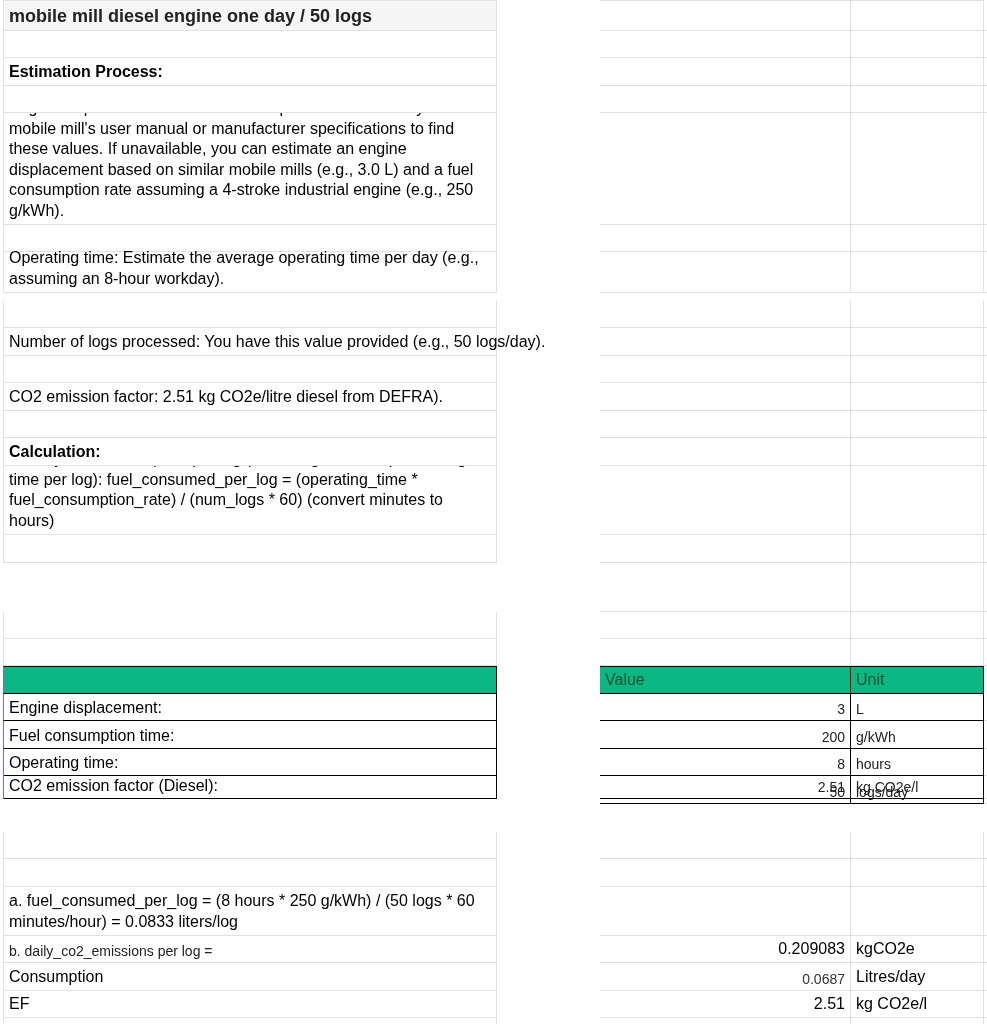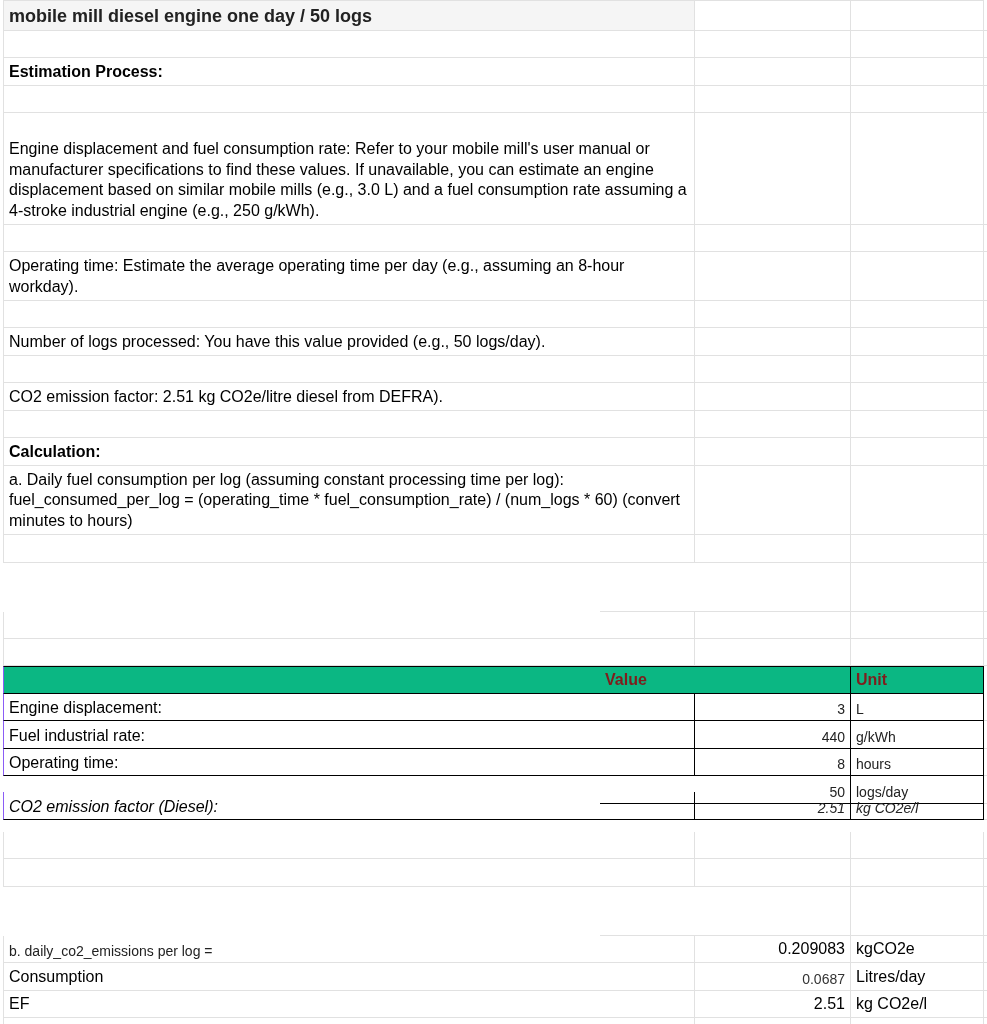--- a/index.html
+++ b/index.html
@@ -3,36 +3,36 @@
 <meta charset="utf-8">
 <style>
   html, body { margin: 0; padding: 0; background: #ffffff; }
   body { width: 987px; height: 1024px; overflow: hidden; position: relative;
          font-family: "Liberation Sans", sans-serif; color: #000; }
   .sheet { position: absolute; left: 0; top: 0; width: 987px; }
   .row { position: absolute; left: 0; width: 987px; box-sizing: border-box; }
   .cell { position: absolute; top: 0; bottom: 0; box-sizing: border-box;
           border-right: 1px solid #e1e1e1; border-bottom: 1px solid #e1e1e1;
           padding: 2px 5px; overflow: hidden; }
-  .c0 { left: 3px; width: 692px; border-left: 1px solid #e1e1e1; }
+  .c0 { left: 3px; width: 494px; border-left: 1px solid #e1e1e1; }
   .c1 { left: 600px; width: 251px; }
   .c2 { left: 851px; width: 133px; }
   .c3 { left: 984px; width: 3px; border-right: none; }
   .txt { font-size: 16px; line-height: 20.5px; }
   .bottom { position: absolute; left: 5px; right: 5px; bottom: 3px; }
   .bold { font-weight: bold; margin-top: 9px; }
   .title { font-size: 18px; font-weight: bold; color: #222; }
   .title-bg { background: #f5f5f5; }
   .small { font-size: 14px; color: #222; }
   .right { text-align: right; }
   
   .tbl .cell { border-color: #000; }
   .tbl .c0 { border-left: 1px solid #8b5cf6; }
   .tbl .c2 { border-right: 1px solid #000; }
-  .tbl-head .cell { background: #0bb783; color: #7f1d1d; font-weight: bold;
+  .tbl-head .cell { background: #0bb783; color: #14532d; font-weight: normal;
                     border-bottom: 1px solid #000; border-top: 1px solid #000; }
   .tbl-val { font-size: 14px; color: #222; }
   .tbl-lbl { font-size: 16px; }
 </style>
 </head>
 <body>
 
 <div class="sheet">
 
   <div class="row" style="top:0;height:31px;">
@@ -76,21 +76,21 @@
     <div class="cell c3"></div>
   </div>
 
   <div class="row" style="top:225px;height:27px;">
     <div class="cell c0"></div>
     <div class="cell c1"></div>
     <div class="cell c2"></div>
     <div class="cell c3"></div>
   </div>
 
-  <div class="row" style="top:252px;height:49px;">
+  <div class="row" style="top:244px;height:49px;">
     <div class="cell c0">
       <div class="txt bottom">Operating time: Estimate the average operating time per day (e.g., assuming an 8-hour workday).</div>
     </div>
     <div class="cell c1"></div>
     <div class="cell c2"></div>
     <div class="cell c3"></div>
   </div>
 
   <div class="row" style="top:301px;height:27px;">
     <div class="cell c0"></div>
@@ -196,24 +196,24 @@
     <div class="cell c1">
         <span class="tbl-val bottom right">3</span>
       </div>
     <div class="cell c2">
         <span class="tbl-val bottom">L</span>
       </div>
     <div class="cell c3" style="border:none;border-bottom:1px solid #e1e1e1;"></div>
   </div>
   <div class="row tbl" style="top:721px;height:28px;">
     <div class="cell c0">
-        <span class="tbl-lbl bottom">Fuel industrial rate:</span>
-      </div>
-    <div class="cell c1">
-        <span class="tbl-val bottom right">440</span>
+        <span class="tbl-lbl bottom">Fuel consumption time:</span>
+      </div>
+    <div class="cell c1">
+        <span class="tbl-val bottom right">200</span>
       </div>
     <div class="cell c2">
         <span class="tbl-val bottom">g/kWh</span>
       </div>
     <div class="cell c3" style="border:none;border-bottom:1px solid #e1e1e1;"></div>
   </div>
   <div class="row tbl" style="top:749px;height:27px;">
     <div class="cell c0">
         <span class="tbl-lbl bottom">Operating time:</span>
       </div>
@@ -227,21 +227,21 @@
   </div>
   <div class="row tbl" style="top:776px;height:28px;">
     <div class="cell c1">
         <span class="tbl-val bottom right">50</span>
       </div>
     <div class="cell c2">
         <span class="tbl-val bottom">logs/day</span>
       </div>
     <div class="cell c3" style="border:none;border-bottom:1px solid #e1e1e1;"></div>
   </div>
-  <div class="row tbl" style="top:792px;height:28px;font-style:italic;">
+  <div class="row tbl" style="top:771px;height:28px;">
     <div class="cell c0">
         <span class="tbl-lbl bottom">CO2 emission factor (Diesel):</span>
       </div>
     <div class="cell c1">
         <span class="tbl-val bottom right">2.51</span>
       </div>
     <div class="cell c2">
         <span class="tbl-val bottom">kg CO2e/l</span>
       </div>
     <div class="cell c3" style="border:none;border-bottom:1px solid #e1e1e1;"></div>
@@ -255,20 +255,23 @@
   </div>
 
   <div class="row" style="top:859px;height:28px;">
     <div class="cell c0"></div>
     <div class="cell c1"></div>
     <div class="cell c2"></div>
     <div class="cell c3"></div>
   </div>
 
   <div class="row" style="top:887px;height:49px;">
+    <div class="cell c0">
+      <div class="txt bottom">a. fuel_consumed_per_log = (8 hours * 250 g/kWh) / (50 logs * 60 minutes/hour) = 0.0833 liters/log</div>
+    </div>
     <div class="cell c1"></div>
     <div class="cell c2"></div>
     <div class="cell c3"></div>
   </div>
 
   <div class="row" style="top:936px;height:27px;">
     <div class="cell c0">
         <span class="small bottom">b. daily_co2_emissions per log =</span>
       </div>
     <div class="cell c1">

